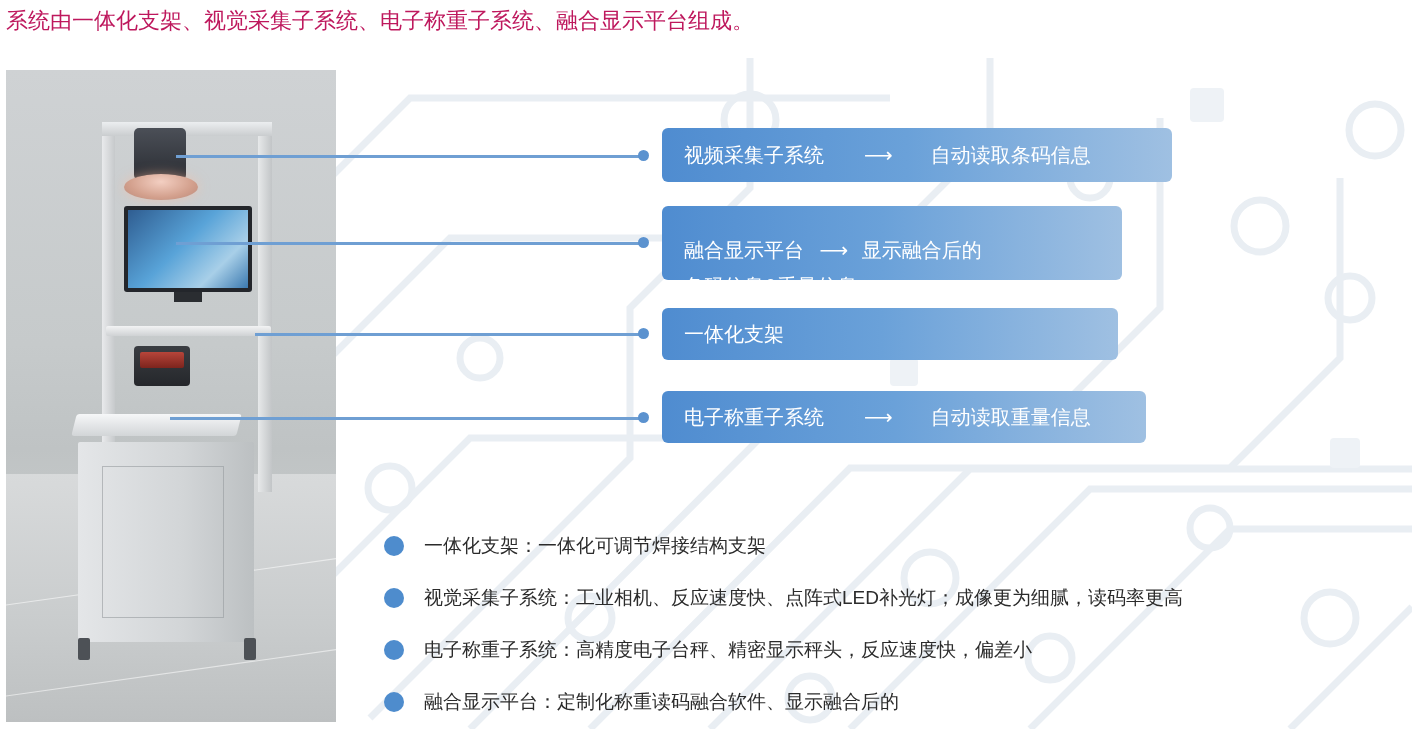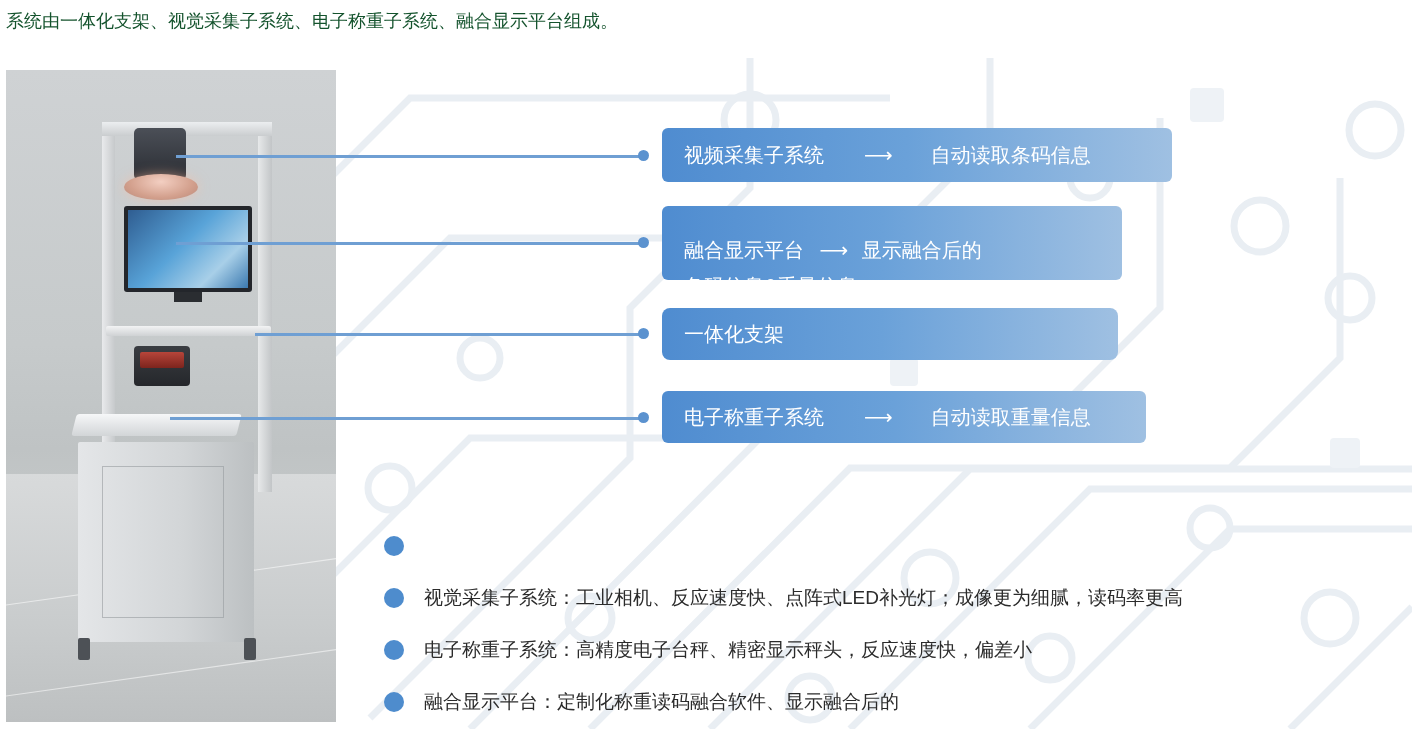--- a/index.html
+++ b/index.html
@@ -28,23 +28,23 @@
     height: 671px;
     overflow: hidden;
     z-index: 0;
   }
 
   
   .headline {
     position: absolute;
     left: 6px;
     top: 6px;
-    font-size: 18px;
+    font-size: 22px;
     line-height: 30px;
-    color: #14532d;
+    color: #be185d;
     white-space: nowrap;
     z-index: 5;
   }
 
   
   .photo {
     position: absolute;
     left: 6px;
     top: 70px;
     width: 330px;
@@ -287,33 +287,34 @@
     <span>自动读取条码信息</span>
   </div>
 
   <div class="callout two-line" style="left:662px; top:206px; width:460px; height:74px;">
     <span>融合显示平台</span>
     <span class="arrow">⟶</span>
     <span>显示融合后的</span>
     <span class="line2">条码信息&amp;重量信息</span>
   </div>
 
-  <div class="callout" style="left:662px; top:308px; width:456px; height:52px;border-radius:8px;">
+  <div class="callout" style="left:662px; top:308px; width:456px; height:52px;">
     <span>一体化支架</span>
   </div>
 
   <div class="callout" style="left:662px; top:391px; width:484px; height:52px;">
     <span>电子称重子系统</span>
     <span class="arrow">⟶</span>
     <span>自动读取重量信息</span>
   </div>
 
   <div class="bullets">
     <div class="bullet-row">
       <span class="bullet-dot"></span>
+      <span>一体化支架：一体化可调节焊接结构支架</span>
     </div>
     <div class="bullet-row">
       <span class="bullet-dot"></span>
       <span>视觉采集子系统：工业相机、反应速度快、点阵式LED补光灯；成像更为细腻，读码率更高</span>
     </div>
     <div class="bullet-row">
       <span class="bullet-dot"></span>
       <span>电子称重子系统：高精度电子台秤、精密显示秤头，反应速度快，偏差小</span>
     </div>
     <div class="bullet-row">

